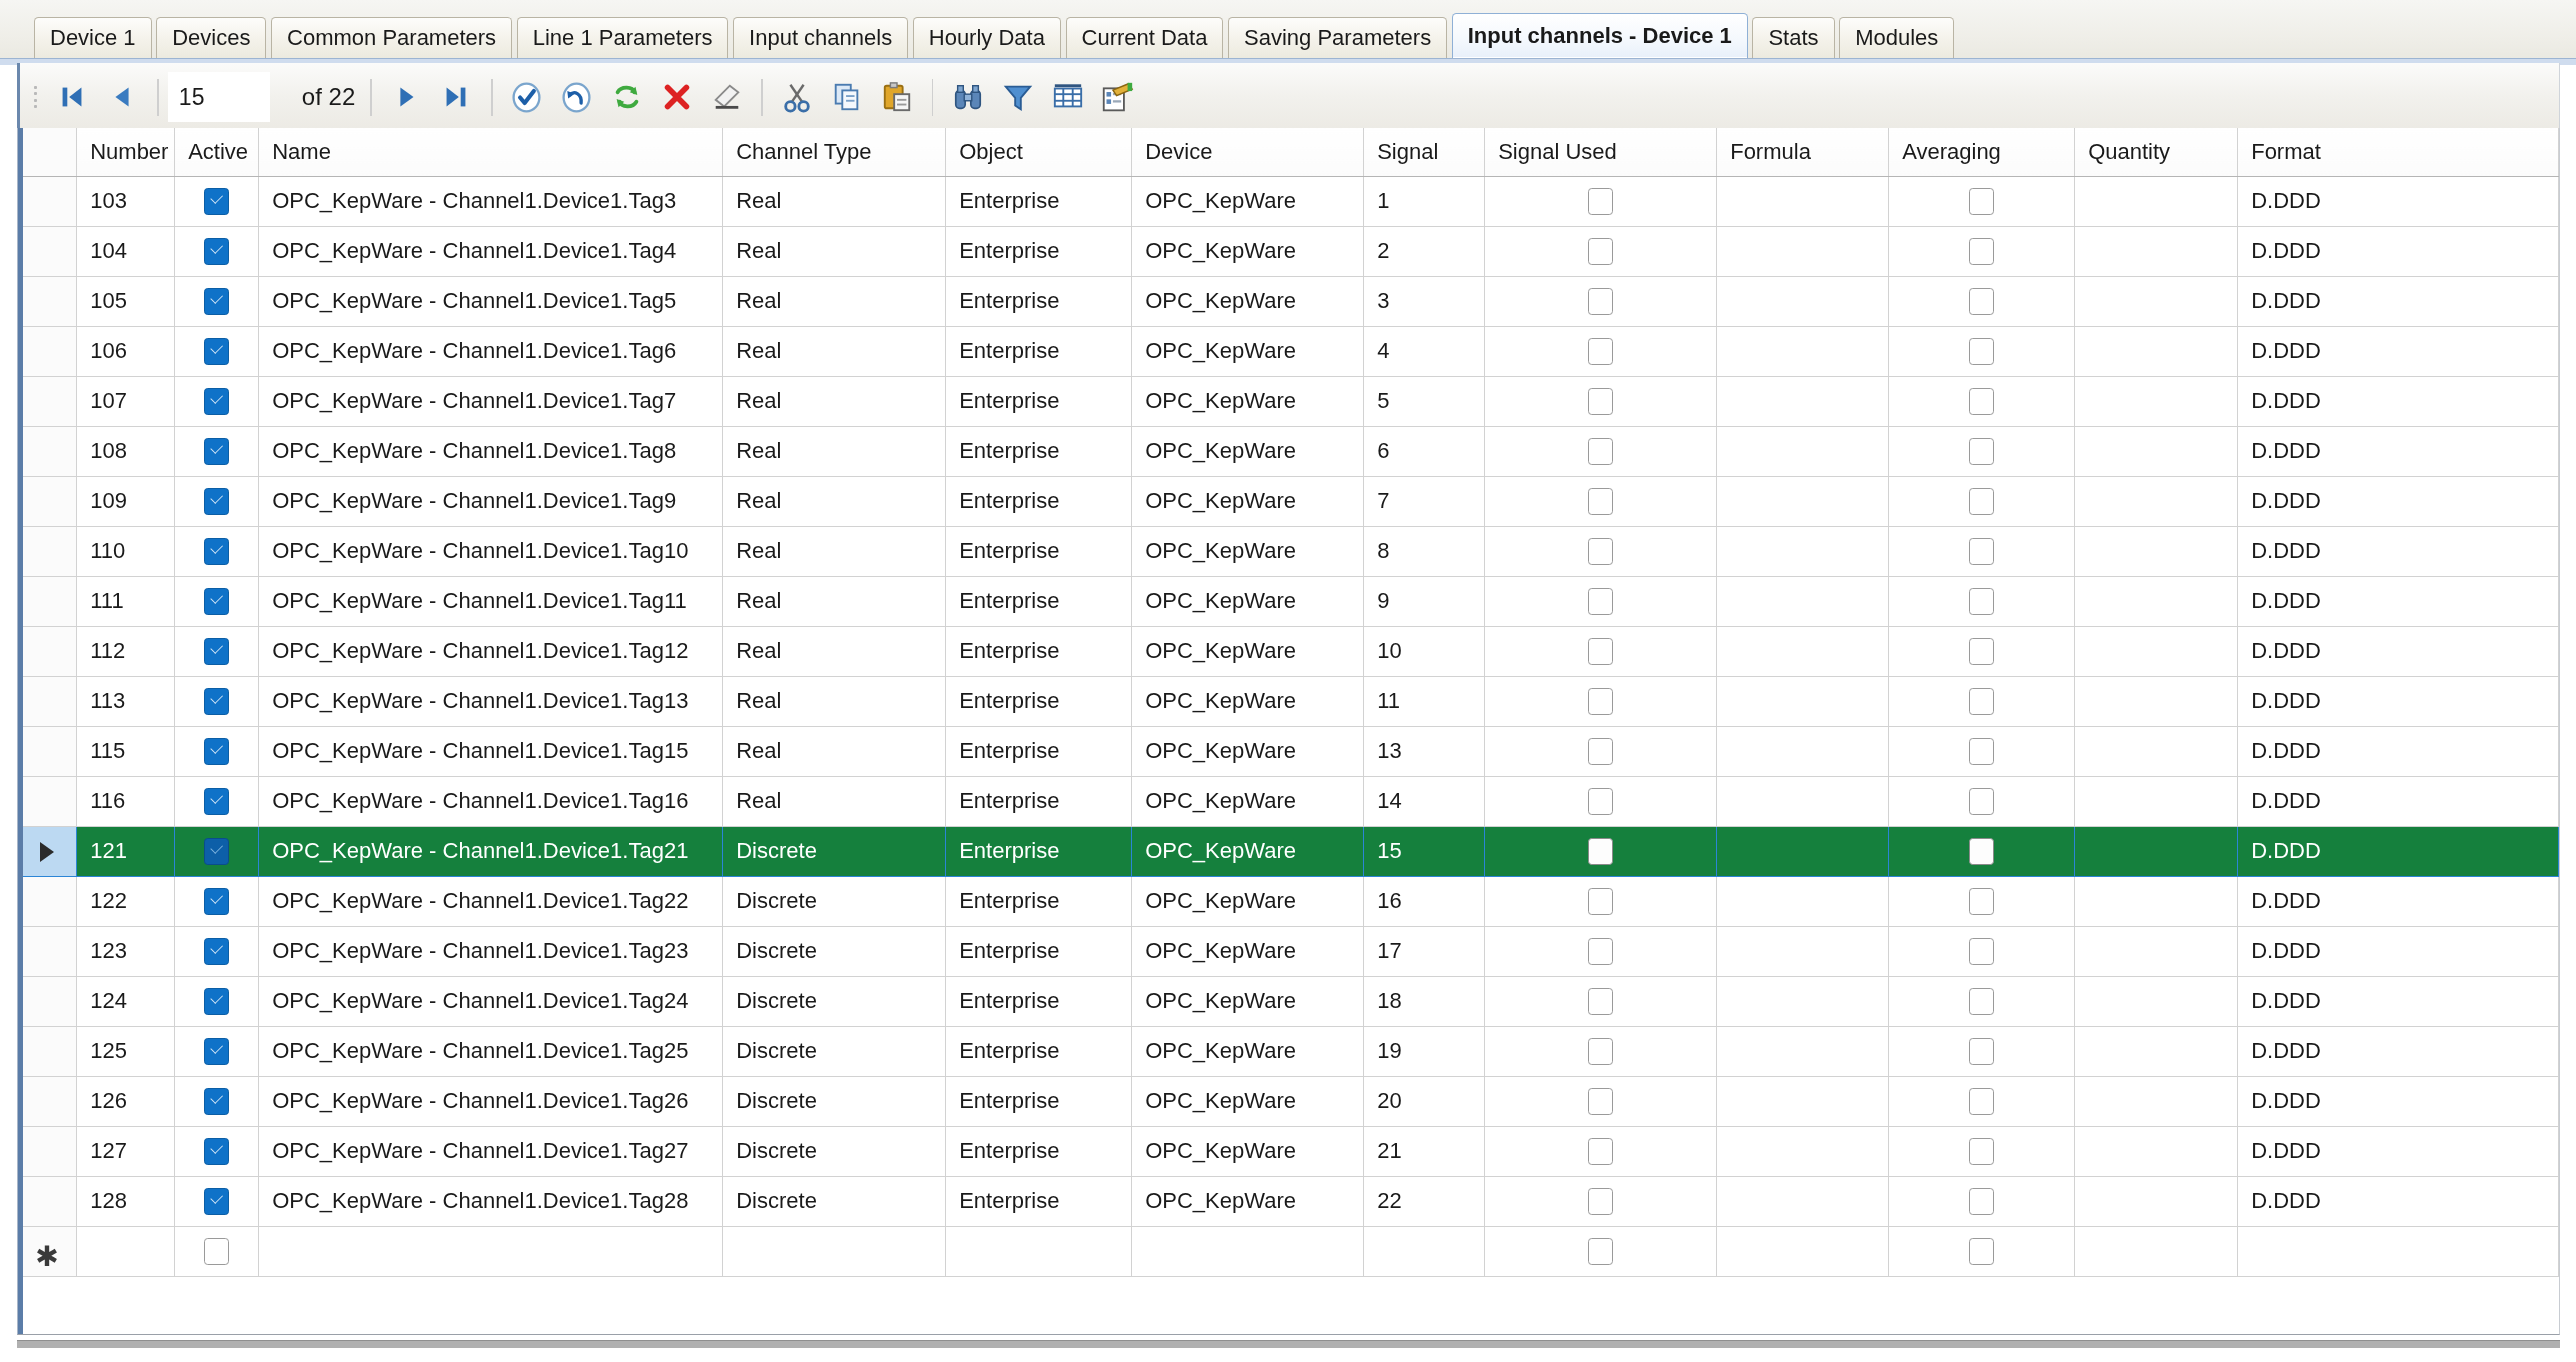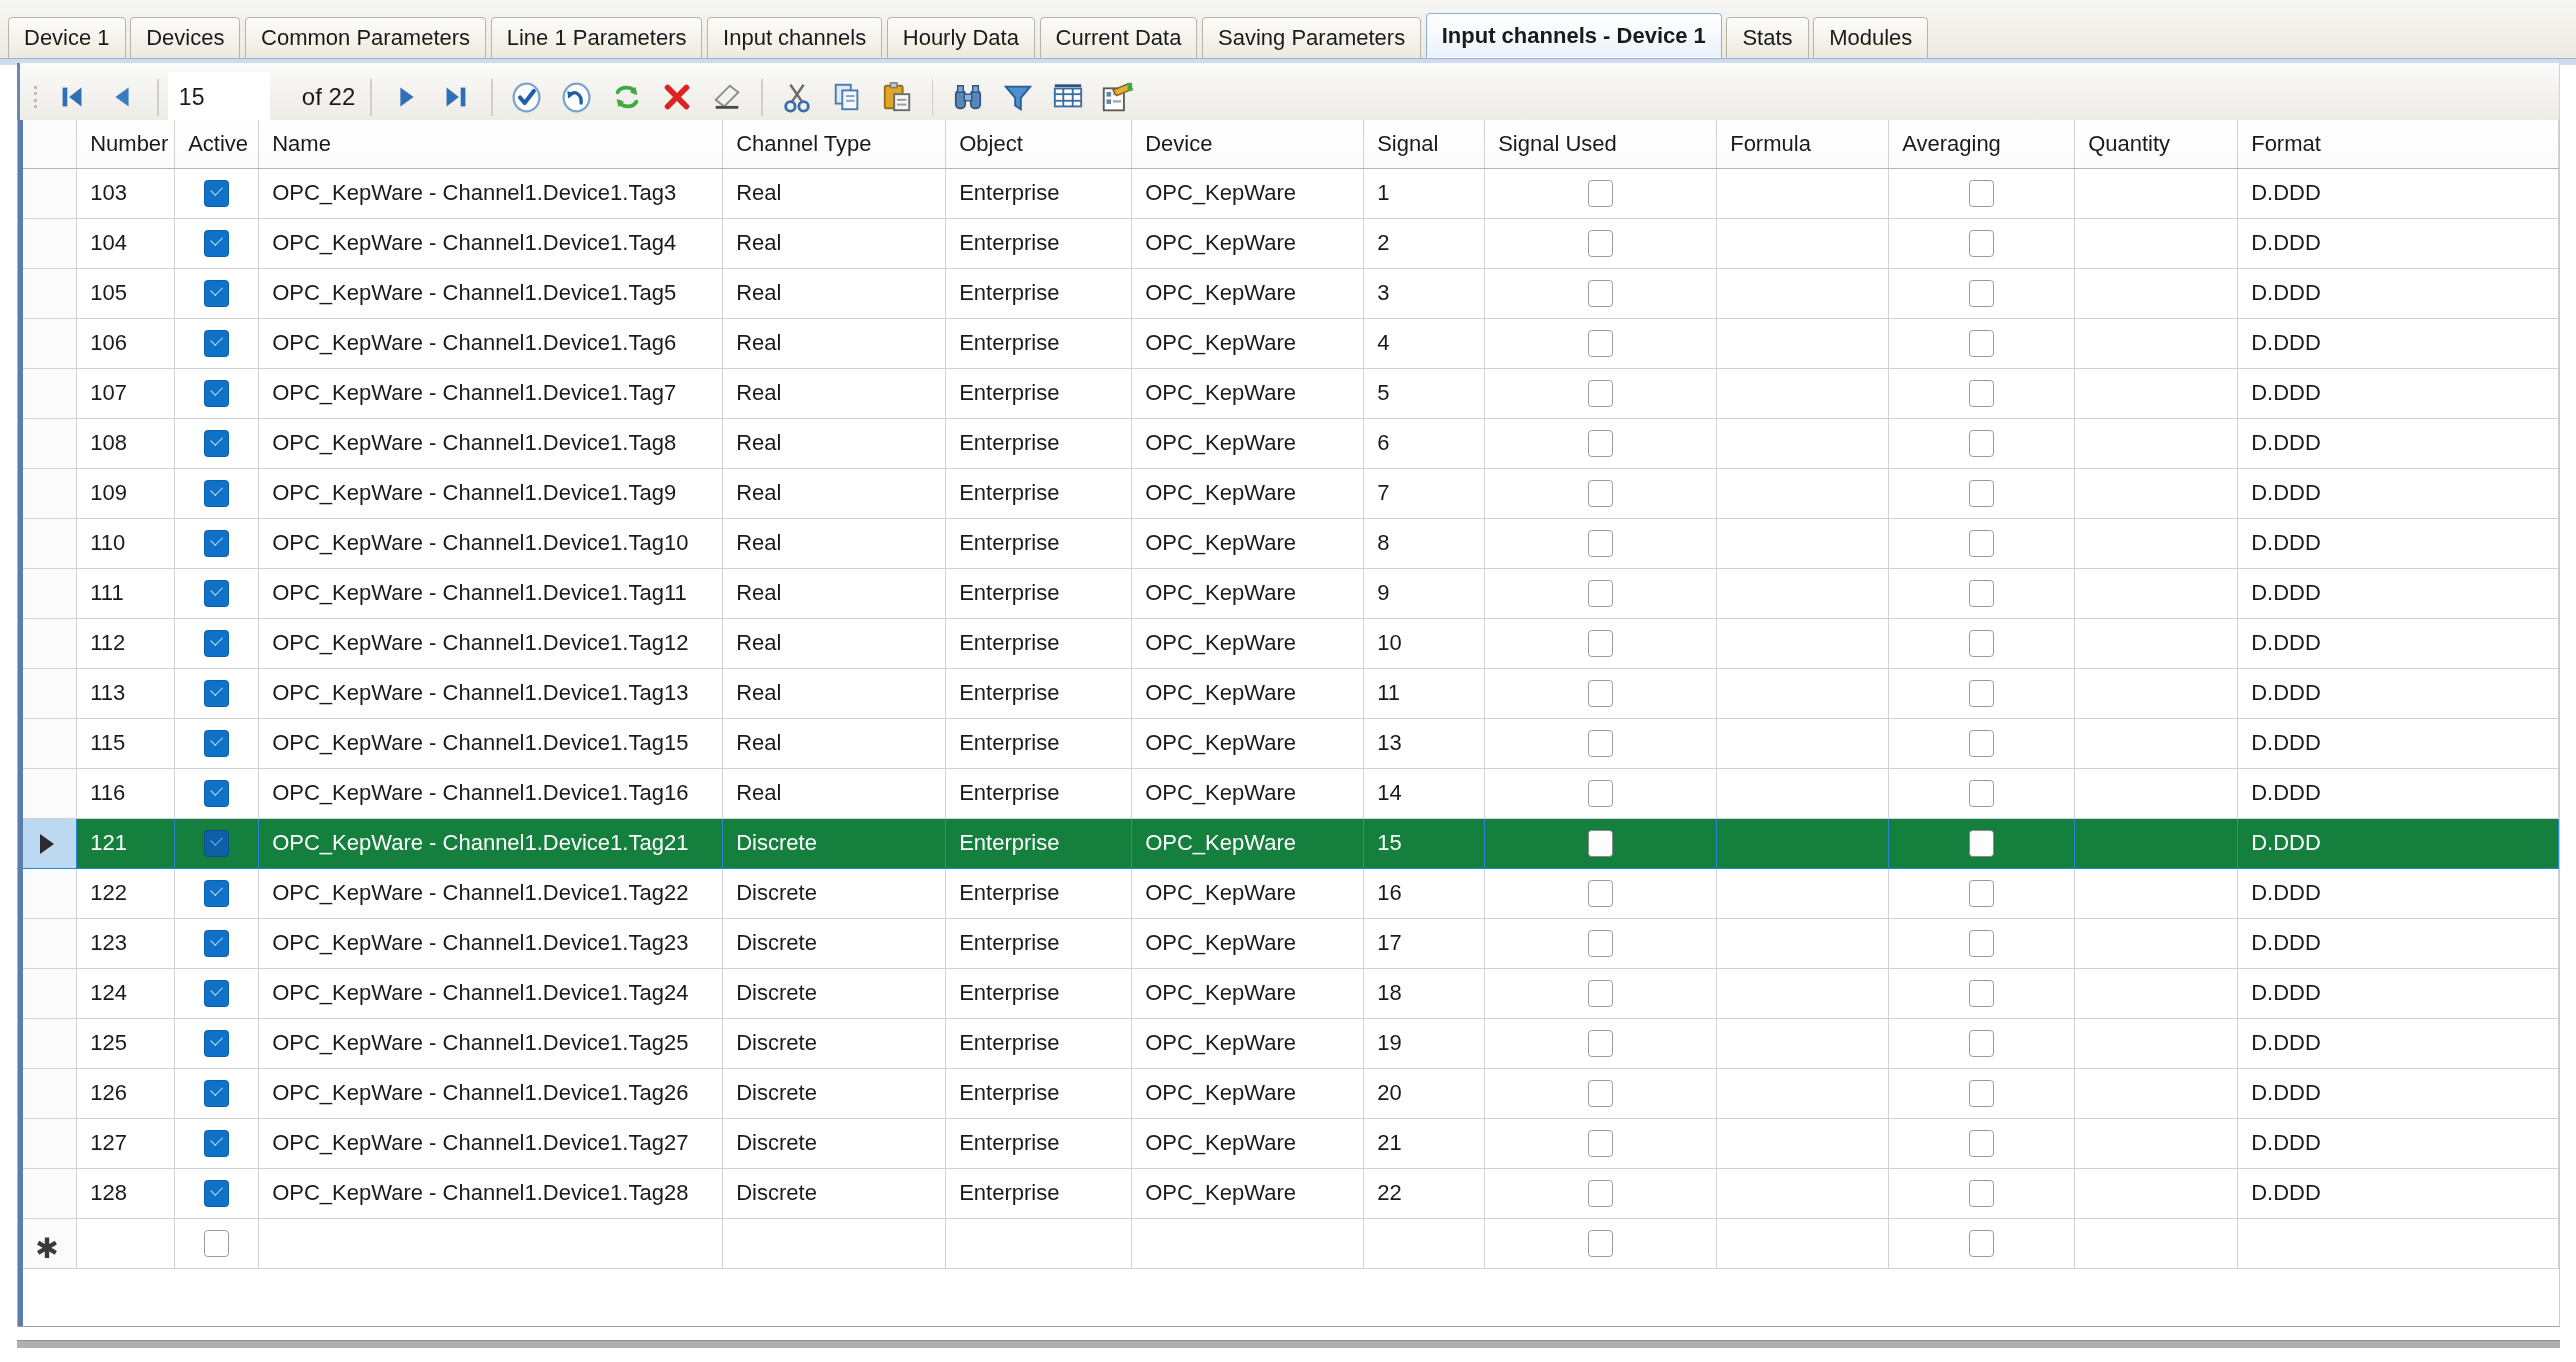--- a/index.html
+++ b/index.html
@@ -15,21 +15,21 @@
   #tabstrip{
     position:absolute;left:0;top:0;width:2576px;height:63px;
     background:linear-gradient(to bottom,#f6f6f3 0%,#efeee8 60%,#e9e8e0 100%);
     box-sizing:border-box;
   }
   #tabstrip-underline{
     position:absolute;left:0;top:58px;width:2576px;height:5.6px;
     background:#cfdcee;border-top:0.9px solid #9cb4d2;
   }
   .tabrow{
-    position:absolute;left:8px;top:15px;height:43px;
+    position:absolute;left:34px;top:15px;height:43px;
     display:flex;align-items:flex-end;gap:4.6px;
   }
   .tab{
     height:41px;box-sizing:border-box;
     padding:0 15px;
     display:flex;align-items:center;justify-content:center;
     font-size:22px;color:#1a1a1a;
     background:linear-gradient(to bottom,#fdfdfb 0%,#f4f2ea 55%,#eceadf 100%);
     border:0.9px solid #b9b4a4;
     border-bottom:none;
@@ -79,21 +79,21 @@
     font-size:23px;color:#1a1a1a;
     flex:0 0 auto;
   }
   .oftext{
     font-size:24px;color:#1a1a1a;margin-left:32px;margin-right:5.6px;
     white-space:nowrap;flex:0 0 auto;
   }
 
   
   #grid{
-    position:absolute;left:16.7px;top:120px;width:2543px;height:1207px;
+    position:absolute;left:16.7px;top:128px;width:2543px;height:1207px;
     background:#ffffff;
     border-left:0.9px solid #a9b6c8;
     border-right:0.9px solid #c8ccd2;
     border-bottom:0.9px solid #9aa0a8;
     box-sizing:border-box;
     overflow:hidden;
   }
   #gridbar{
     position:absolute;left:0;top:0;width:5.6px;height:1207px;
     background:#5b7da8;z-index:5;

